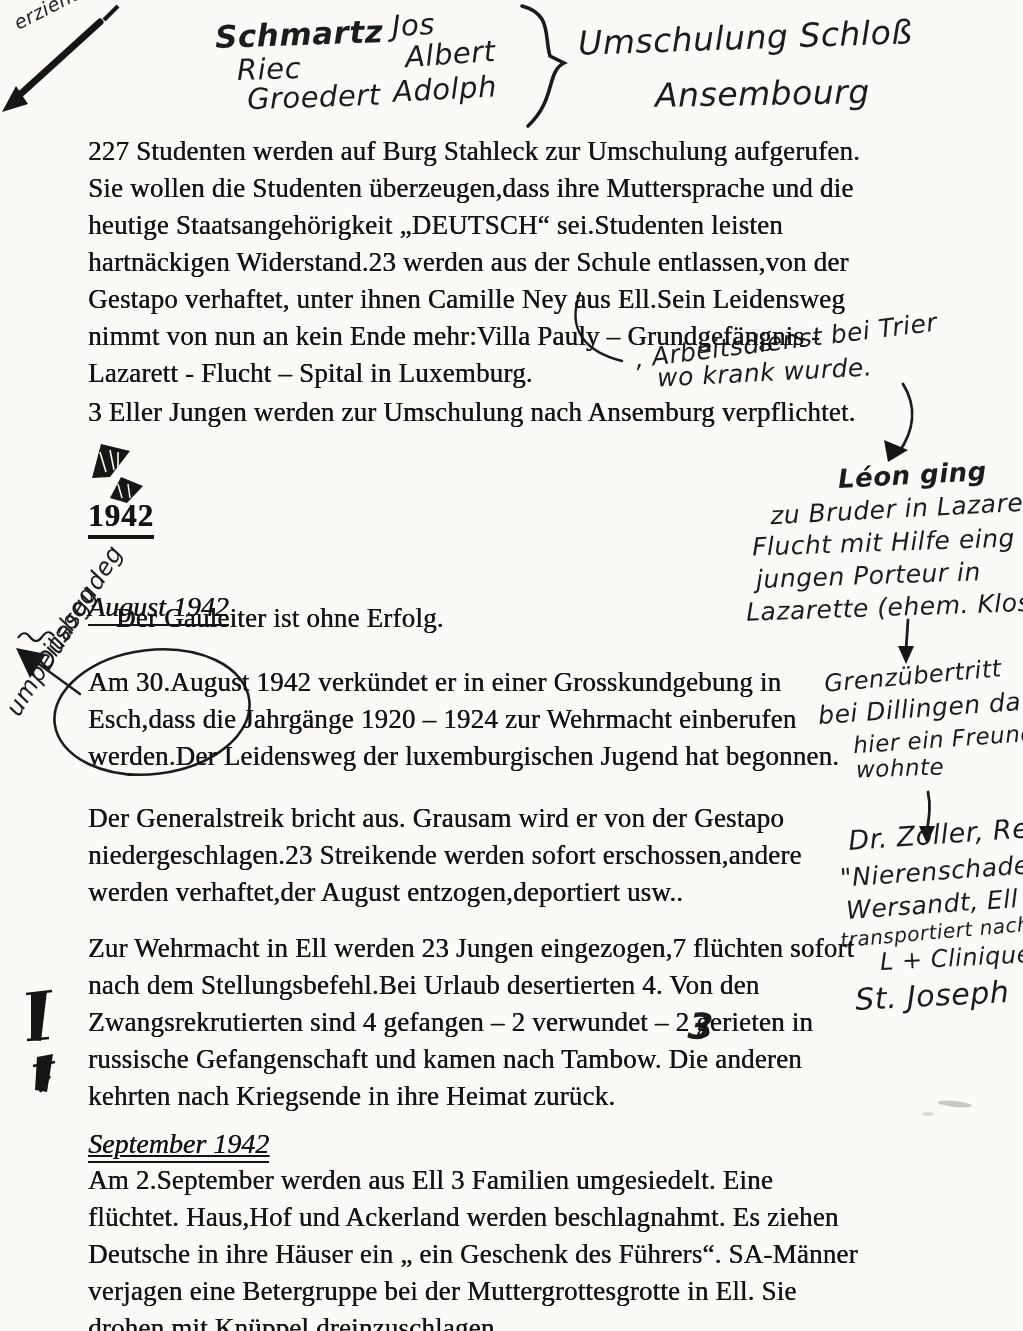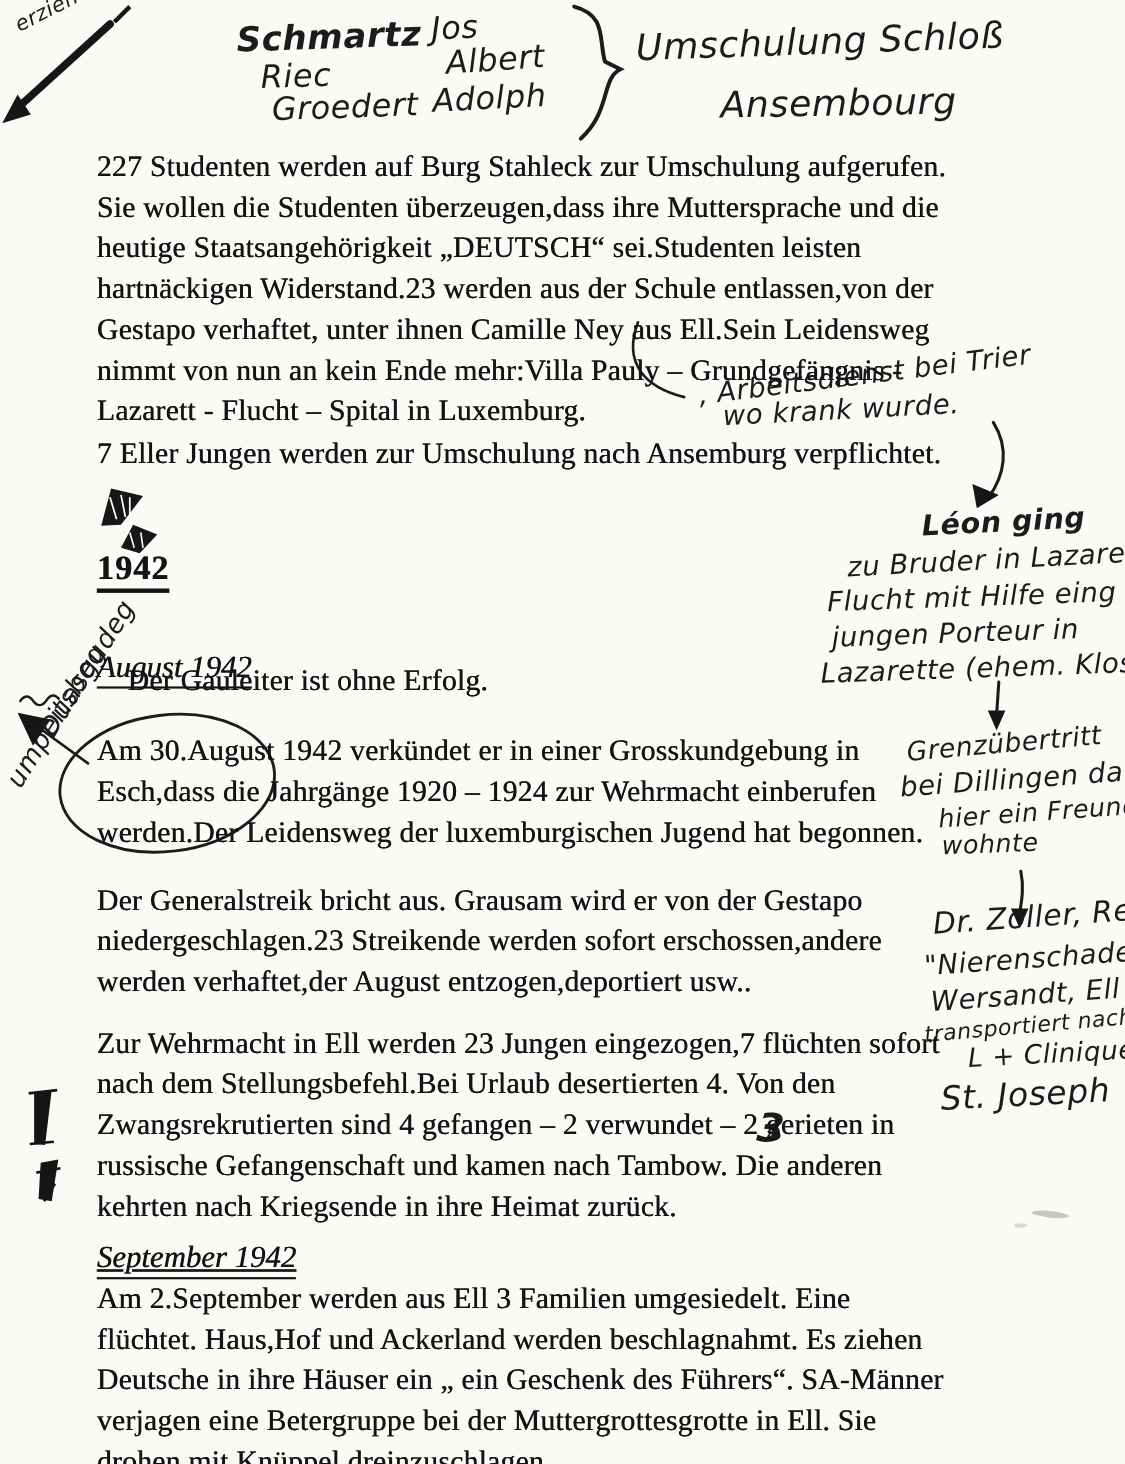--- a/index.html
+++ b/index.html
@@ -110,21 +110,21 @@
 <div class="hw" style="left:688px;top:1006px;font-size:36px;font-weight:bold;transform:rotate(4deg);">3</div>
 
 <div class="typed" style="left:88px;top:133px;width:860px;">227 Studenten werden auf Burg Stahleck zur Umschulung aufgerufen.
 Sie wollen die Studenten überzeugen,dass ihre Muttersprache und die
 heutige Staatsangehörigkeit „DEUTSCH“ sei.Studenten leisten
 hartnäckigen Widerstand.23 werden aus der Schule entlassen,von der
 Gestapo verhaftet, unter ihnen Camille Ney aus Ell.Sein Leidensweg
 nimmt von nun an kein Ende mehr:Villa Pauly – Grundgefängnis -
 Lazarett - Flucht – Spital in Luxemburg.</div>
 
-<div class="typed" style="left:88px;top:394px;width:880px;">7 Eller Jungen werden zur Umschulung nach Ansemburg verpflichtet.</div>
+<div class="typed" style="left:88px;top:394px;width:880px;">3 Eller Jungen werden zur Umschulung nach Ansemburg verpflichtet.</div>
 
 <div class="h-year" style="left:88px;top:498px;text-align:center;">1942</div>
 
 <div class="h-month" style="left:88px;top:568px;margin-top:23px;">August 1942</div>
 
 <div class="typed" style="left:88px;top:600px;width:600px;margin-left:28px;">Der Gauleiter ist ohne Erfolg.</div>
 
 <div class="typed" style="left:88px;top:664px;width:860px;">Am 30.August 1942 verkündet er in einer Grosskundgebung in
 Esch,dass die Jahrgänge 1920 – 1924 zur Wehrmacht einberufen
 werden.Der Leidensweg der luxemburgischen Jugend hat begonnen.</div>

